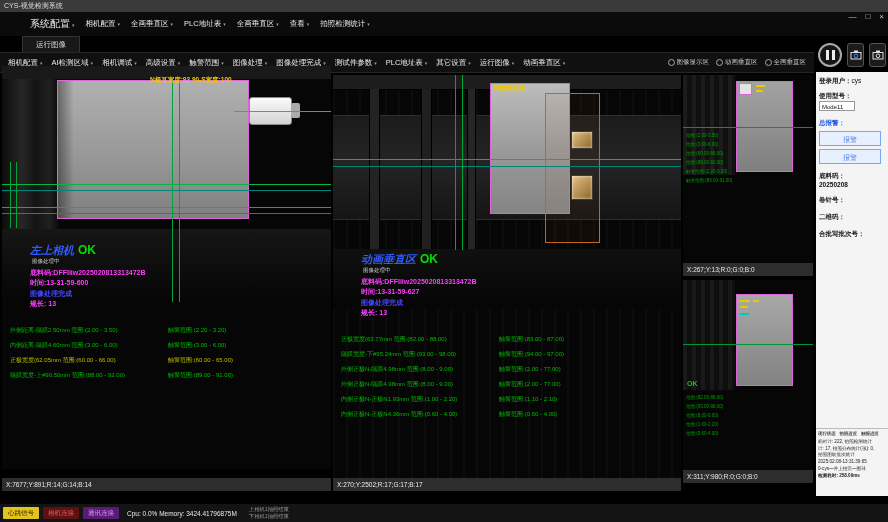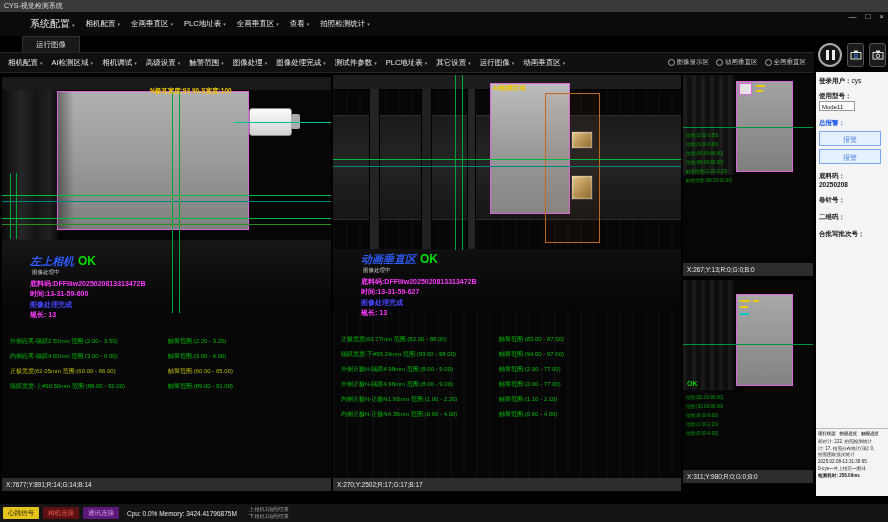--- a/index.html
+++ b/index.html
@@ -42,21 +42,21 @@
   .right-controls{position:absolute;left:816px;top:38px;width:72px;height:34px;display:flex;
                   align-items:center;gap:5px;padding-left:2px;box-sizing:border-box;}
   .pause-btn{width:24px;height:24px;border-radius:50%;background:#161616;border:2px solid #aaa;
              display:flex;align-items:center;justify-content:center;gap:3px;box-sizing:border-box;}
   .pause-bar{width:3px;height:10px;background:#eee;}
   .icon-btn{width:17px;height:24px;background:#1b1b1b;border:1px solid #555;border-radius:3px;
             display:flex;align-items:center;justify-content:center;box-sizing:border-box;}
 
   
   .view-img{position:absolute;background:#060606;overflow:hidden;}
-  #lv{left:2px;top:77px;width:329px;height:403px;}
+  #lv{left:2px;top:66px;width:329px;height:403px;}
   #mv{left:333px;top:75px;width:348px;height:403px;}
   #s1{left:683px;top:75px;width:130px;height:188px;}
   #s2{left:683px;top:280px;width:130px;height:190px;}
   .coordbar{position:absolute;background:#2d2d2d;color:#e8e8e8;font-size:6.5px;line-height:13px;
             padding-left:4px;box-sizing:border-box;white-space:nowrap;}
   #lv-c{left:2px;top:478px;width:329px;height:13px;}
   #mv-c{left:333px;top:478px;width:348px;height:13px;}
   #s1-c{left:683px;top:263px;width:130px;height:13px;}
   #s2-c{left:683px;top:470px;width:130px;height:13px;}
 

